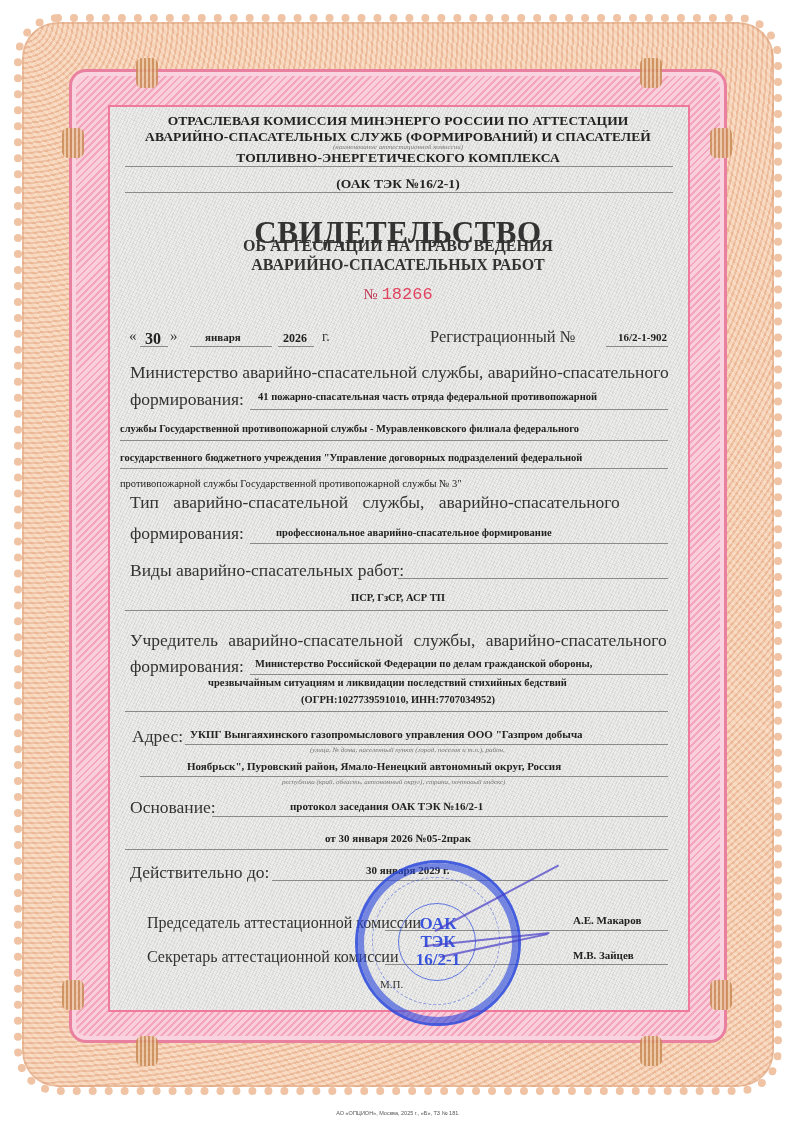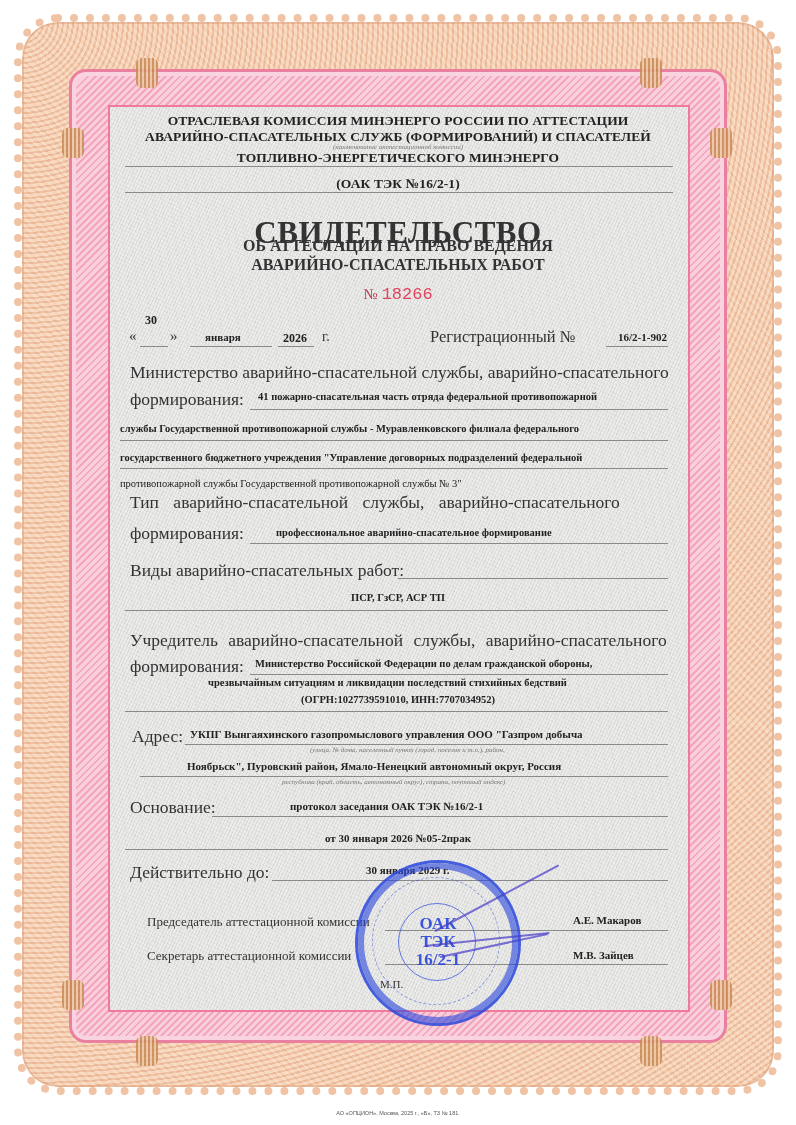--- a/index.html
+++ b/index.html
@@ -52,21 +52,21 @@
   .hdr { font-size:13.5px; font-weight:bold; letter-spacing:0.1px; color:#222; }
   .tiny-caption { font-size:7px; font-style:italic; color:#777; }
   .title { font-size:31px; font-weight:bold; color:#333; letter-spacing:0.5px;margin-top:16px; }
   .subtitle { font-size:16px; font-weight:bold; color:#333; }
   .num { color:#e0445f; font-family:"Liberation Mono","DejaVu Sans Mono",monospace; font-size:17px; }
   .num-sign { color:#c03a55; font-size:15px; }
   .lbl { font-size:17.5px; color:#333; }
   .val { font-size:10.5px; font-weight:bold; color:#222; }
   .val2 { font-size:11px; font-weight:bold; color:#222; }
   .line { position:absolute; height:0; border-top:1px solid #8a8a8a; }
-  .sig-lbl { font-size:13px; color:#333; }
+  .sig-lbl { font-size:16px; color:#333; }
   .sig-name { font-size:11px; font-weight:bold; color:#222; }
   .seal {
     position:absolute; left:355px; top:860px; width:160px; height:160px;
     border-radius:50%;
     border:3px solid rgba(40,70,220,0.85);
     box-shadow: inset 0 0 0 4px rgba(255,255,255,0), inset 0 0 0 6px rgba(40,70,220,0.6);
   }
   .seal-inner {
     position:absolute; left:40px; top:40px; width:76px; height:76px; border-radius:50%;
     border:1.5px solid rgba(40,70,220,0.7);
@@ -97,35 +97,35 @@
 <div class="ornament" style="left:62px;top:980px;"></div>
 <div class="ornament" style="left:136px;top:1036px;"></div>
 <div class="ornament" style="left:640px;top:1036px;"></div>
 <div class="ornament" style="left:710px;top:980px;"></div>
 
 <div class="paper"></div>
 
 <div class="abs c hdr" style="top:113px;">ОТРАСЛЕВАЯ КОМИССИЯ МИНЭНЕРГО РОССИИ ПО АТТЕСТАЦИИ</div>
 <div class="abs c hdr" style="top:129px;">АВАРИЙНО-СПАСАТЕЛЬНЫХ СЛУЖБ (ФОРМИРОВАНИЙ) И СПАСАТЕЛЕЙ</div>
 <div class="abs c tiny-caption" style="top:143px;">(наименование аттестационной комиссии)</div>
-<div class="abs c hdr" style="top:150px;">ТОПЛИВНО-ЭНЕРГЕТИЧЕСКОГО МИНЭНЕРГО</div>
+<div class="abs c hdr" style="top:150px;">ТОПЛИВНО-ЭНЕРГЕТИЧЕСКОГО КОМПЛЕКСА</div>
 <div class="line" style="left:125px;width:548px;top:166px;"></div>
 <div class="abs c hdr" style="top:176px;">(ОАК ТЭК №16/2-1)</div>
 <div class="line" style="left:125px;width:548px;top:192px;"></div>
 
 <div class="abs c title" style="top:199px;">СВИДЕТЕЛЬСТВО</div>
 <div class="abs c subtitle" style="top:237px;">ОБ АТТЕСТАЦИИ НА ПРАВО ВЕДЕНИЯ</div>
 <div class="abs c subtitle" style="top:256px;">АВАРИЙНО-СПАСАТЕЛЬНЫХ РАБОТ</div>
 <div class="abs c" style="top:285px;">
   <span class="num-sign">№</span>
   <span class="num">18266</span>
 </div>
 
 <span class="abs lbl" style="left:129px;top:328px;font-size:15px;">«</span>
-<span class="abs val2" style="left:145px;top:313px;font-size:12px;">30</span>
+<span class="abs val2" style="left:145px;top:330px;font-size:16px;">30</span>
 <span class="abs lbl" style="left:170px;top:328px;font-size:15px;">»</span>
 <div class="line" style="left:140px;width:28px;top:346px;"></div>
 <span class="abs val2" style="left:205px;top:331px;">января</span>
 <div class="line" style="left:190px;width:82px;top:346px;"></div>
 <span class="abs val2" style="left:283px;top:331px;font-size:12px;">2026</span>
 <div class="line" style="left:278px;width:36px;top:346px;"></div>
 <span class="abs lbl" style="left:322px;top:329px;font-size:14px;">г.</span>
 <span class="abs lbl" style="left:430px;top:327px;font-size:16.5px;">Регистрационный №</span>
 <span class="abs val2" style="left:618px;top:331px;">16/2-1-902</span>
 <div class="line" style="left:606px;width:62px;top:346px;"></div>

